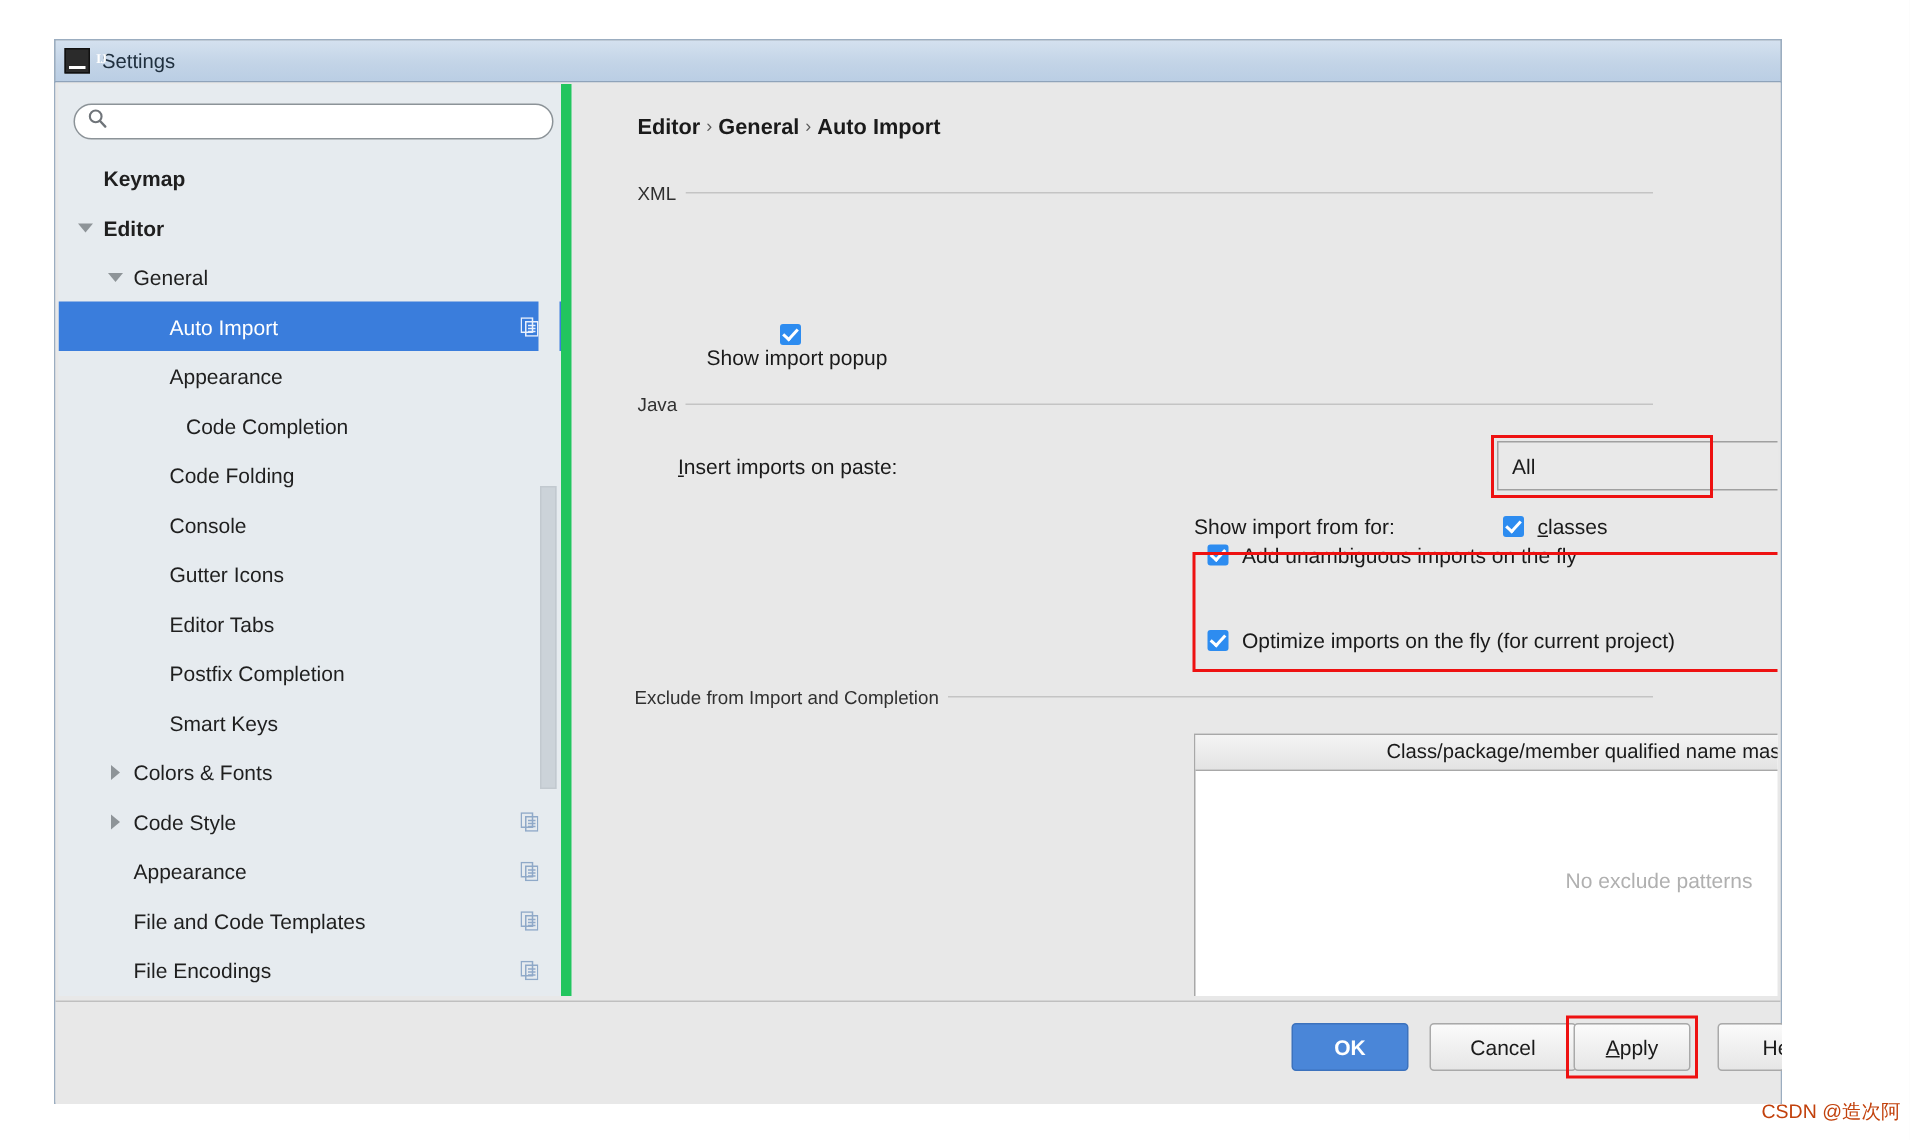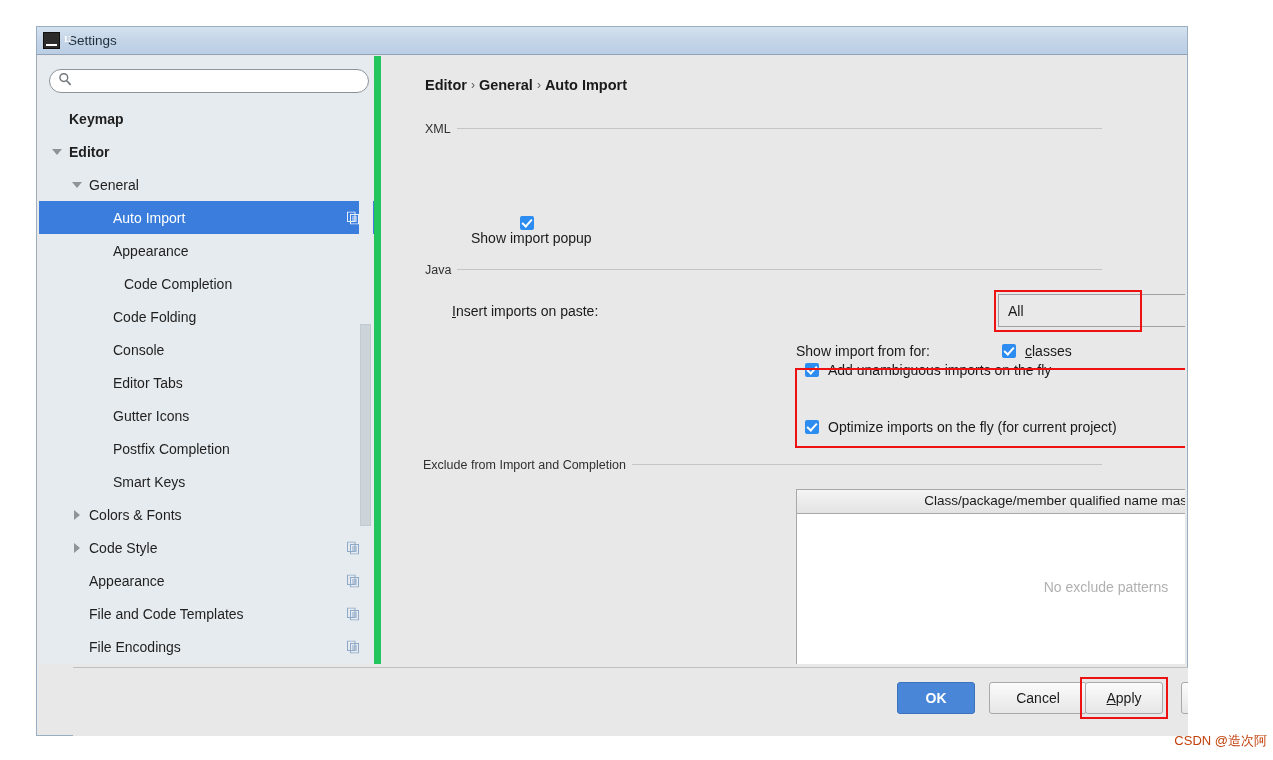--- a/index.html
+++ b/index.html
@@ -325,21 +325,20 @@
     color: #b0b0b0;
   }
 
   
   .bottombar {
     position: absolute;
     left: 37px; top: 667px;
     width: 1150px; height: 68px;
     background: #e8e8e8;
     border-top: 1px solid #bfbfbf;
-    margin-left: 36px;
   }
   .btn {
     position: absolute;
     top: 14px;
     height: 32px;
     box-sizing: border-box;
     font-size: 14px;
     font-family: "Liberation Sans", sans-serif;
     border-radius: 3px;
     display: flex;
@@ -470,25 +469,25 @@
           <div class="tree-row">
             <span class="twisty" style="margin-left: 56px;"></span>
             <span class="tree-label" style="margin-left: 5px;">Code Folding</span>
           </div>
           <div class="tree-row">
             <span class="twisty" style="margin-left: 56px;"></span>
             <span class="tree-label" style="margin-left: 5px;">Console</span>
           </div>
           <div class="tree-row">
             <span class="twisty" style="margin-left: 56px;"></span>
+            <span class="tree-label" style="margin-left: 5px;">Gutter Icons</span>
+          </div>
+          <div class="tree-row">
+            <span class="twisty" style="margin-left: 56px;"></span>
             <span class="tree-label" style="margin-left: 5px;">Editor Tabs</span>
-          </div>
-          <div class="tree-row">
-            <span class="twisty" style="margin-left: 56px;"></span>
-            <span class="tree-label" style="margin-left: 5px;">Gutter Icons</span>
           </div>
           <div class="tree-row">
             <span class="twisty" style="margin-left: 56px;"></span>
             <span class="tree-label" style="margin-left: 5px;">Postfix Completion</span>
           </div>
           <div class="tree-row">
             <span class="twisty" style="margin-left: 56px;"></span>
             <span class="tree-label" style="margin-left: 5px;">Smart Keys</span>
           </div>
           <div class="tree-row">

